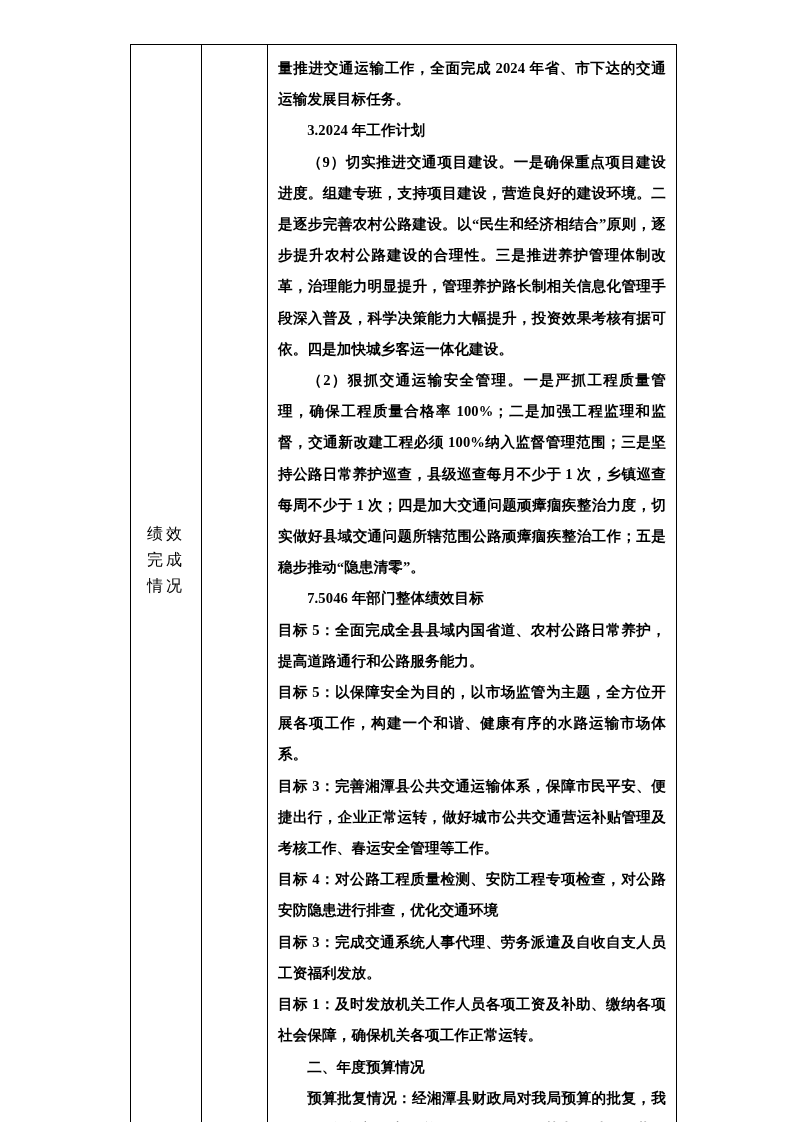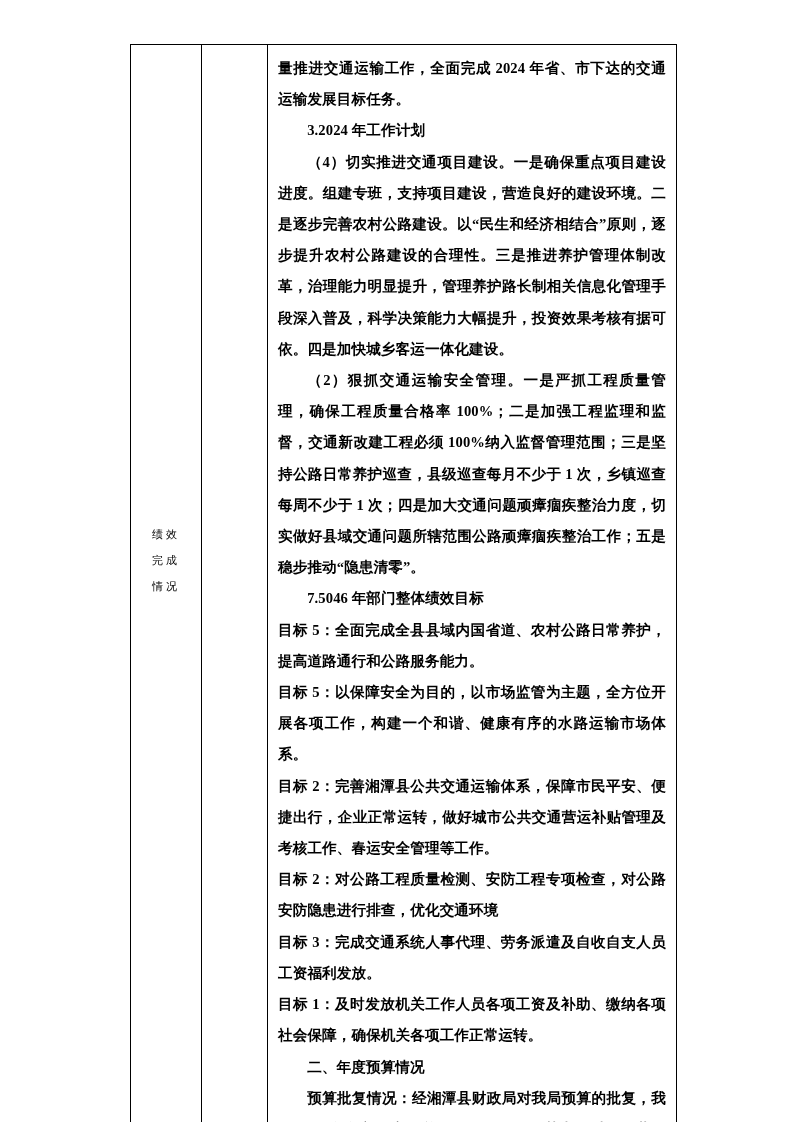--- a/index.html
+++ b/index.html
@@ -44,21 +44,21 @@
   .col-body {
     width: 408px;
   }
   .label-cell-inner {
     display: flex;
     align-items: center;
     justify-content: center;
     height: 1030px;
   }
   .label-text {
-    font-size: 11px;
+    font-size: 16px;
     line-height: 26px;
     text-align: center;
     letter-spacing: 3px;
     white-space: pre-line;
   }
   .body-cell-inner {
     padding: 8px 10px 6px 10px;
   }
   p {
     margin: 0;
@@ -93,27 +93,27 @@
 情况</div>
         </div>
       </td>
       <td class="col-mid">
         <div class="mid-cell-inner"></div>
       </td>
       <td class="col-body">
         <div class="body-cell-inner">
           <p class="noindent">量推进交通运输工作，全面完成 2024 年省、市下达的交通运输发展目标任务。</p>
           <p class="indent2">3.2024 年工作计划</p>
-          <p class="indent2">（4）切实推进交通项目建设。一是确保重点项目建设进度。组建专班，支持项目建设，营造良好的建设环境。二是逐步完善农村公路建设。以“民生和经济相结合”原则，逐步提升农村公路建设的合理性。三是推进养护管理体制改革，治理能力明显提升，管理养护路长制相关信息化管理手段深入普及，科学决策能力大幅提升，投资效果考核有据可依。四是加快城乡客运一体化建设。</p>
+          <p class="indent2">（9）切实推进交通项目建设。一是确保重点项目建设进度。组建专班，支持项目建设，营造良好的建设环境。二是逐步完善农村公路建设。以“民生和经济相结合”原则，逐步提升农村公路建设的合理性。三是推进养护管理体制改革，治理能力明显提升，管理养护路长制相关信息化管理手段深入普及，科学决策能力大幅提升，投资效果考核有据可依。四是加快城乡客运一体化建设。</p>
           <p class="indent2">（2）狠抓交通运输安全管理。一是严抓工程质量管理，确保工程质量合格率 100%；二是加强工程监理和监督，交通新改建工程必须 100%纳入监督管理范围；三是坚持公路日常养护巡查，县级巡查每月不少于 1 次，乡镇巡查每周不少于 1 次；四是加大交通问题顽瘴痼疾整治力度，切实做好县域交通问题所辖范围公路顽瘴痼疾整治工作；五是稳步推动“隐患清零”。</p>
           <p class="indent2">7.5046 年部门整体绩效目标</p>
           <p class="noindent">目标 5：全面完成全县县域内国省道、农村公路日常养护，提高道路通行和公路服务能力。</p>
           <p class="noindent">目标 5：以保障安全为目的，以市场监管为主题，全方位开展各项工作，构建一个和谐、健康有序的水路运输市场体系。</p>
-          <p class="noindent">目标 2：完善湘潭县公共交通运输体系，保障市民平安、便捷出行，企业正常运转，做好城市公共交通营运补贴管理及考核工作、春运安全管理等工作。</p>
-          <p class="noindent">目标 2：对公路工程质量检测、安防工程专项检查，对公路安防隐患进行排查，优化交通环境</p>
+          <p class="noindent">目标 3：完善湘潭县公共交通运输体系，保障市民平安、便捷出行，企业正常运转，做好城市公共交通营运补贴管理及考核工作、春运安全管理等工作。</p>
+          <p class="noindent">目标 4：对公路工程质量检测、安防工程专项检查，对公路安防隐患进行排查，优化交通环境</p>
           <p class="noindent">目标 3：完成交通系统人事代理、劳务派遣及自收自支人员工资福利发放。</p>
           <p class="noindent">目标 1：及时发放机关工作人员各项工资及补助、缴纳各项社会保障，确保机关各项工作正常运转。</p>
           <p class="indent2">二、年度预算情况</p>
           <p class="indent2">预算批复情况：经湘潭县财政局对我局预算的批复，我局 2024 年年初收入预算 5,179.64 万元，其中：财政公共预算拨款 5,179.64 万元；纳入预算管理的非税收入 0 万元；</p>
 
         </div>
       </td>
     </tr>
   </tbody>
     </table>

